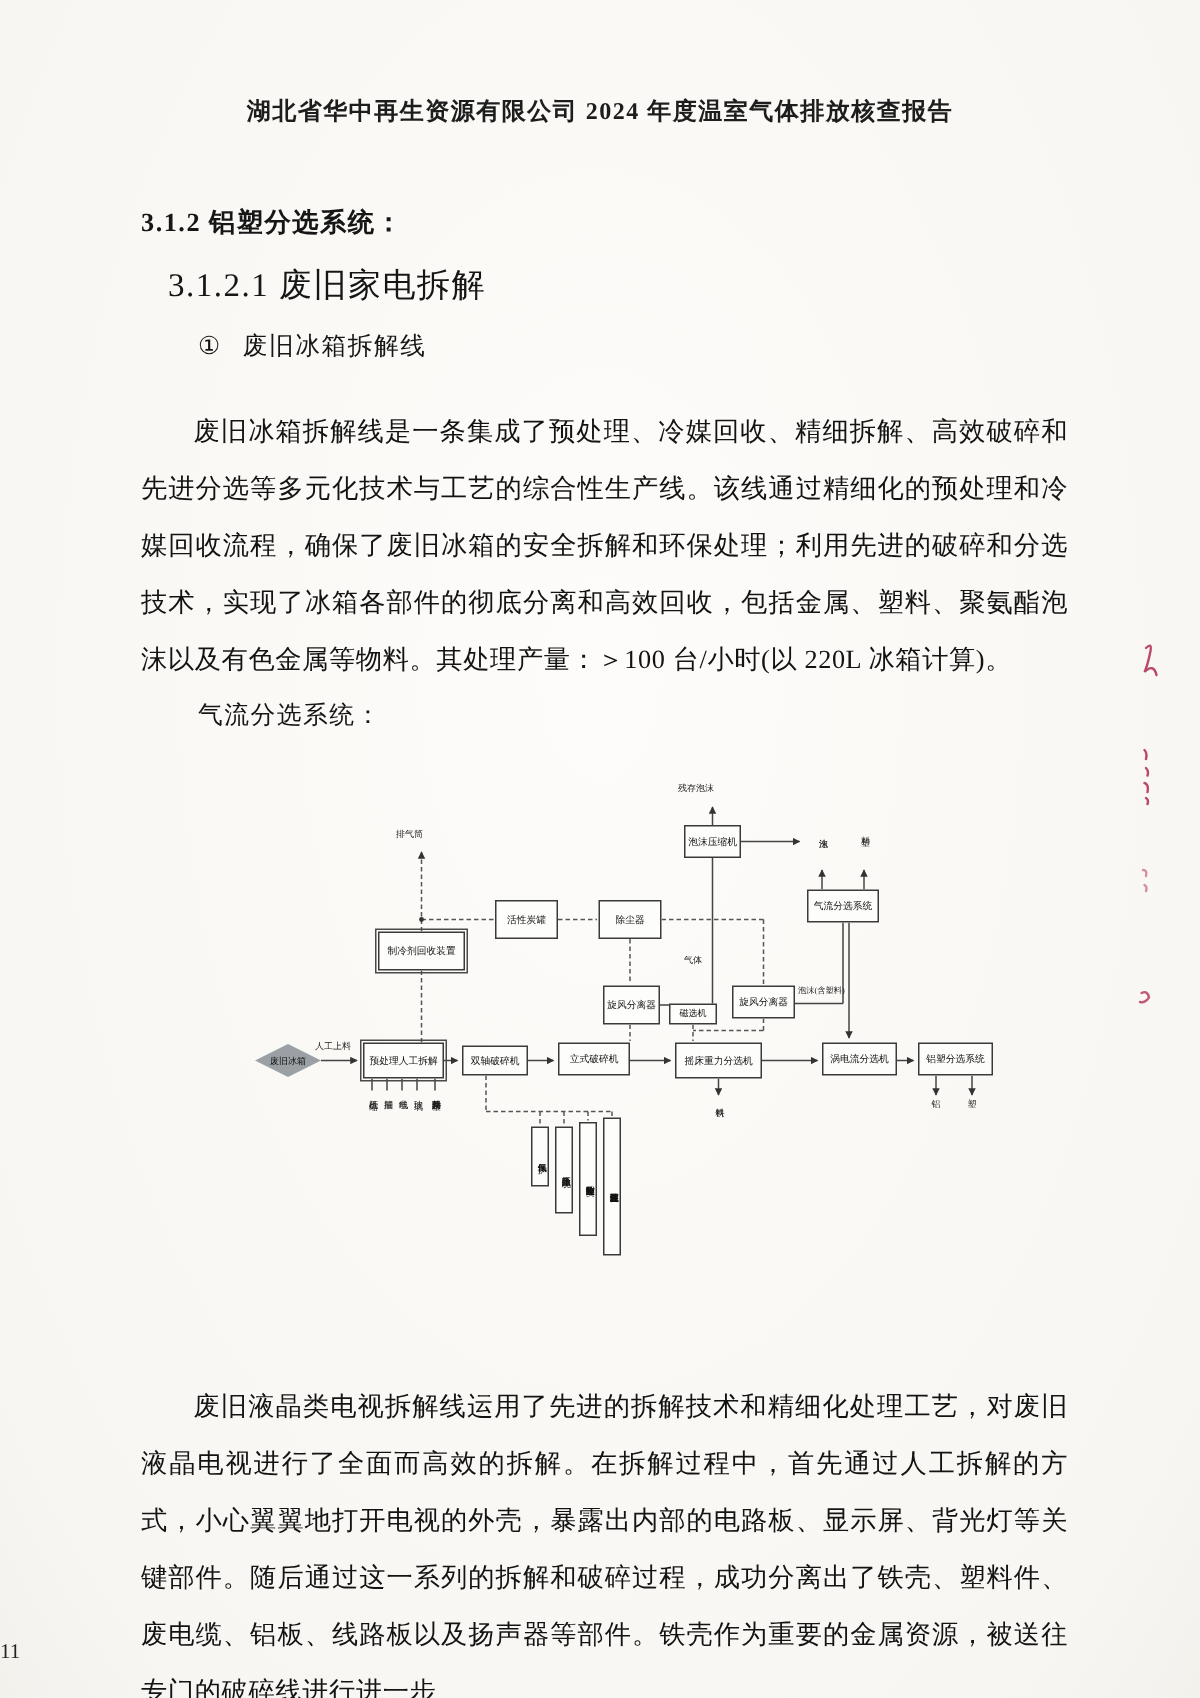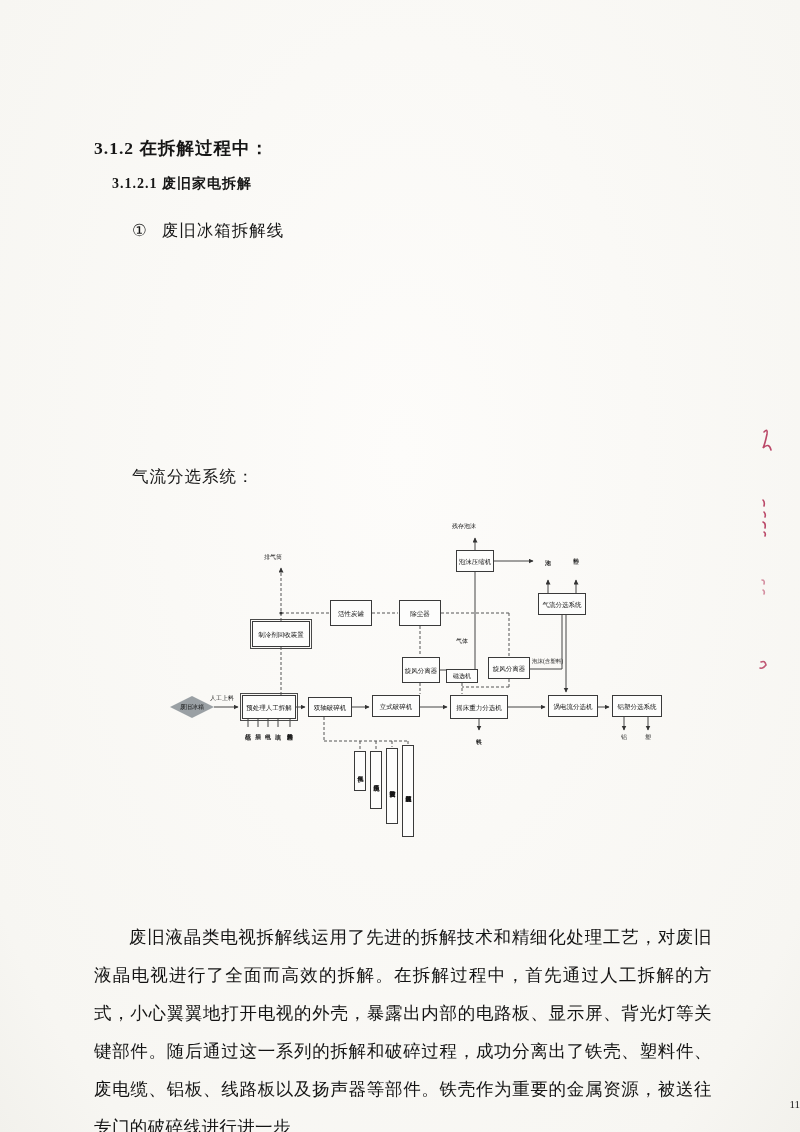--- a/index.html
+++ b/index.html
@@ -9,30 +9,30 @@
     background-image:radial-gradient(ellipse at 50% 40%, #fdfcfa 0%, #f7f6f2 85%, #f2f1ec 100%);
     overflow:hidden;
     font-family:"Liberation Serif", serif;
     color:#161616;
   }
   .doc-title{
     position:absolute;top:64px;left:0;right:0;
     text-align:center;font-size:16px;font-weight:bold;letter-spacing:1px;color:#1d1d1d;
   }
   .h1{position:absolute;left:94px;top:136px;font-size:17.5px;font-weight:bold;letter-spacing:1px;}
-  .h2{position:absolute;left:112px;top:175px;font-size:14px;font-weight:bold;letter-spacing:1px;}
+  .h2{position:absolute;left:112px;top:175px;font-size:22px;font-weight:normal;letter-spacing:1px;}
   .num-item{position:absolute;left:132px;font-size:16.5px;letter-spacing:1px;}
   .num-item .circ{margin-right:14px;}
   .para{
     position:absolute;left:94px;width:618px;
     font-size:17.5px;line-height:38px;text-align:justify;text-indent:2em;
     letter-spacing:0.4px;color:#131313;
   }
   .caption{position:absolute;left:132px;top:466px;font-size:16.5px;letter-spacing:1px;}
-  .pageno{position:absolute;bottom:22px;left:0;right:0;text-align:right;font-size:11px;color:#222;}
+  .pageno{position:absolute;bottom:22px;left:0;right:0;text-align:left;font-size:14px;color:#222;}
 
   
   .fc{position:absolute;left:150px;top:505px;width:580px;height:348px;}
   .fc *{box-sizing:border-box;}
   .fc-box{
     position:absolute;border:1px solid #3a3a3a;background:#fdfdfc;
     font-size:6.5px;line-height:7px;color:#111;
     display:flex;align-items:center;justify-content:center;text-align:center;
     padding:1px;overflow:hidden;
   }
@@ -52,28 +52,30 @@
   }
   .fc svg{position:absolute;left:0;top:0;pointer-events:none;}
 
   .redmarks{position:absolute;right:18px;top:420px;pointer-events:none;}
 </style>
 </head>
 <body>
 
 <div class="page">
 
+  <div class="doc-title">湖北省华中再生资源有限公司 2024 年度温室气体排放核查报告</div>
 
-  <div class="h1">3.1.2 在拆解过程中：</div>
+  <div class="h1">3.1.2 铝塑分选系统：</div>
   <div class="h2">3.1.2.1 废旧家电拆解</div>
 
   <div class="num-item" style="top:220px;">
     <span class="circ">①</span><span>废旧冰箱拆解线</span>
   </div>
 
+  <div class="para" style="top:268px;">废旧冰箱拆解线是一条集成了预处理、冷媒回收、精细拆解、高效破碎和先进分选等多元化技术与工艺的综合性生产线。该线通过精细化的预处理和冷媒回收流程，确保了废旧冰箱的安全拆解和环保处理；利用先进的破碎和分选技术，实现了冰箱各部件的彻底分离和高效回收，包括金属、塑料、聚氨酯泡沫以及有色金属等物料。其处理产量：＞100 台/小时(以 220L 冰箱计算)。</div>
 
   <div class="caption">气流分选系统：</div>
 
   <div class="fc">
 
     <svg width="580" height="348" viewBox="0 0 580 348">
       <defs>
         <marker id="arr" markerWidth="6" markerHeight="6" refX="4.5" refY="2.5" orient="auto">
           <path d="M0,0 L5,2.5 L0,5 z" fill="#333"></path>
         </marker>

